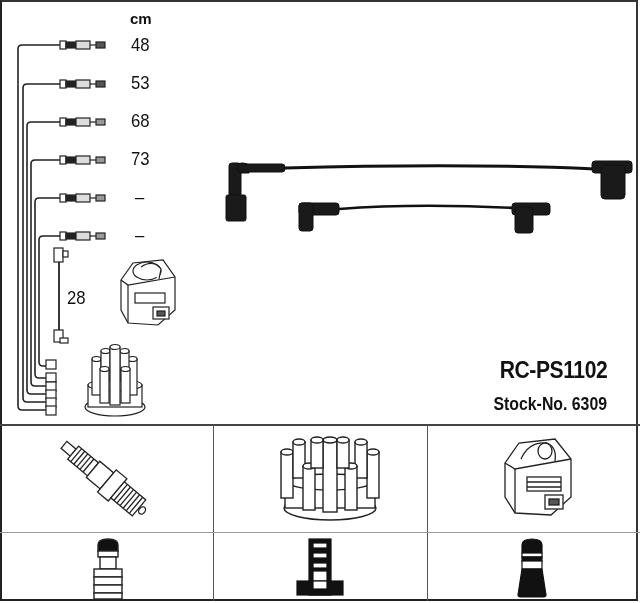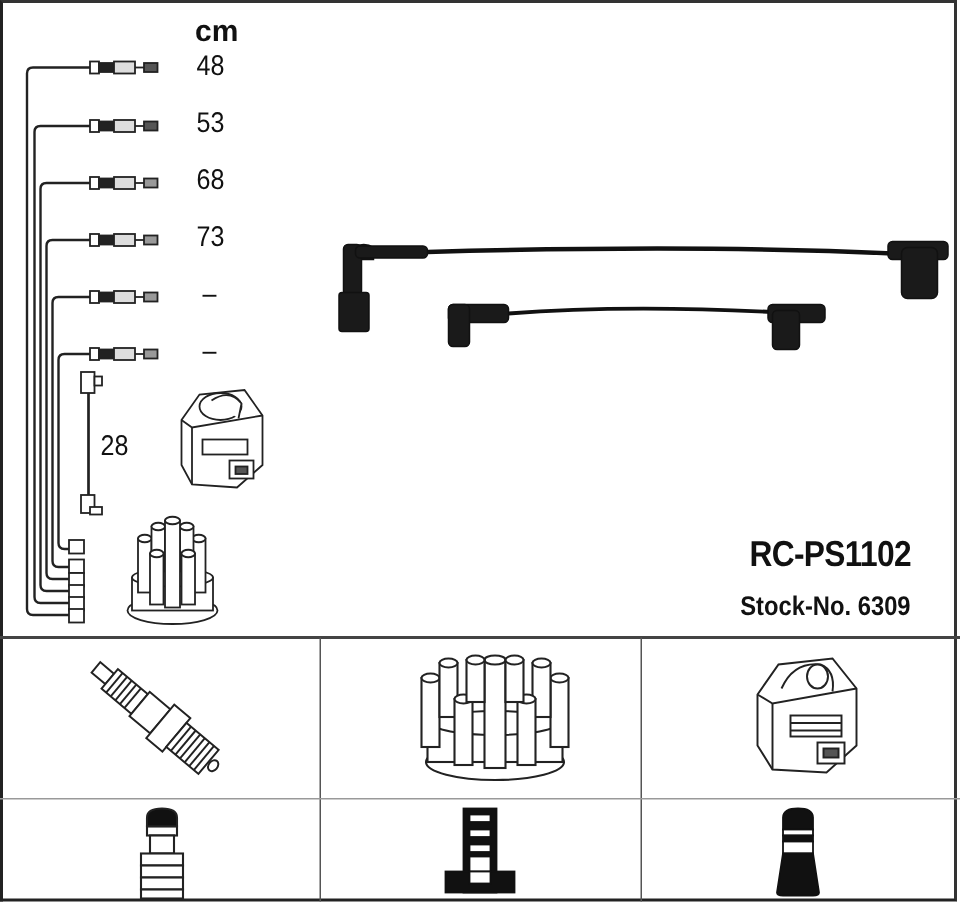--- a/index.html
+++ b/index.html
@@ -5,21 +5,21 @@
     html, body { margin: 0; padding: 0; background: #ffffff; }
     body { width: 640px; height: 603px; position: relative; overflow: hidden;
            font-family: "Liberation Sans", sans-serif; color: #111; }
     .frame { position: absolute; left: 0; top: 0; width: 638px; height: 601px;
              border-left: 2px solid #222; border-top: 2px solid #333;
              border-right: 2px solid #333; border-bottom: 2px solid #222; box-sizing: border-box; }
     .divider-h { position: absolute; height: 2px; background: #444; }
     .divider-v { position: absolute; width: 1px; background: #555; }
     .divider-h2 { position: absolute; height: 1px; background: #999; }
     .len-label { position: absolute; font-size: 19px; font-family: "Liberation Sans", sans-serif; transform: scaleX(0.88); transform-origin: left top; }
-    .cm-label { position: absolute; font-weight: bold; font-size: 20px; }
+    .cm-label { position: absolute; font-weight: bold; font-size: 15px; }
     .title { position: absolute; right: 33px; top: 356px; font-weight: bold; font-size: 24px; letter-spacing: -0.5px; transform: scaleX(0.88); transform-origin: right top; }
     .stock { position: absolute; right: 33px; top: 394px; font-weight: bold; font-size: 18px; transform: scaleX(0.88); transform-origin: right top; }
     svg { position: absolute; overflow: visible; }
   </style>
 </head>
 <body>
 
 <div class="frame"></div>
 
 <div class="cm-label" style="left:130px; top:10px;">cm</div>

